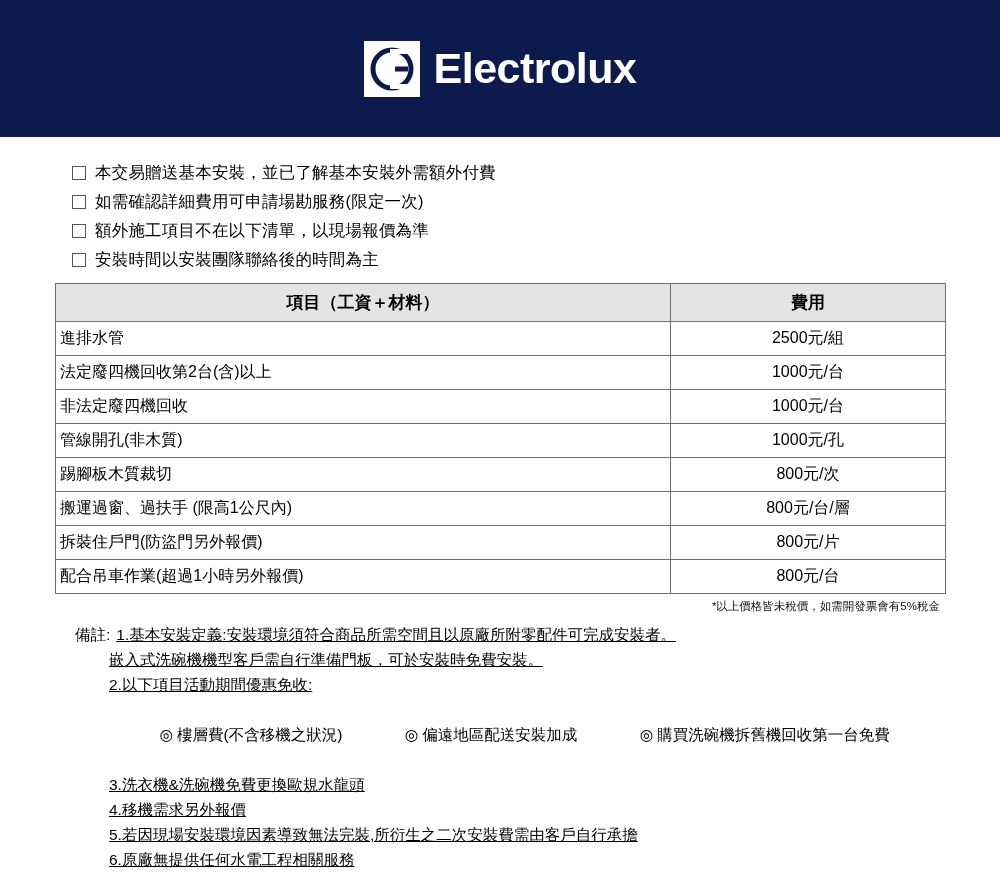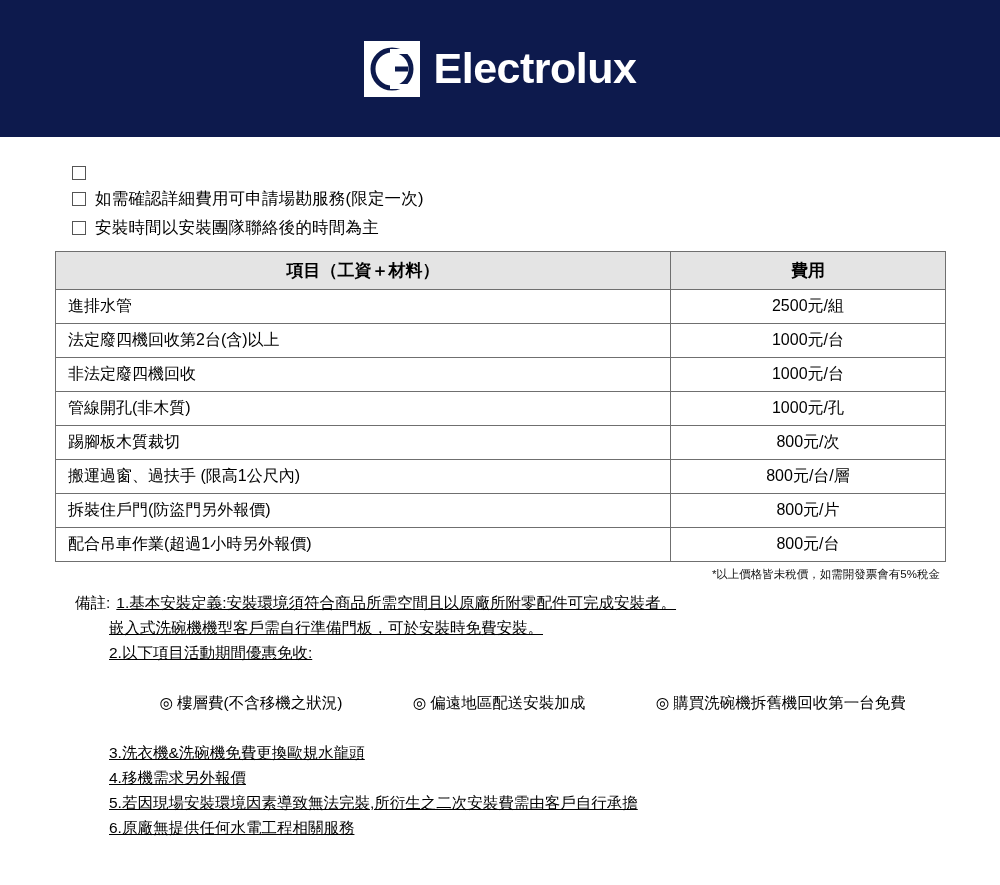--- a/index.html
+++ b/index.html
@@ -77,21 +77,21 @@
   table.fee-table {
     border-collapse: collapse;
     margin: 13px 0 0 55px;
     width: 890px;
     table-layout: fixed;
   }
   table.fee-table th,
   table.fee-table td {
     border: 1px solid #6f6f6f;
     font-size: 16px;
-    padding: 4px 12px;
+    padding: 4px 4px;
     height: 25px;
   }
   table.fee-table thead th {
     background: #e4e4e4;
     text-align: center;
     font-weight: bold;
     font-size: 17px;
     height: 29px;
   }
   table.fee-table td.item {
@@ -119,21 +119,21 @@
     align-items: center;
   }
   .notes-label {
     flex: 0 0 auto;
     margin-right: 6px;
   }
   .note-line { white-space: pre; text-decoration: underline; }
   .note-indent-1 { padding-left: 34px; }
   .promo-row {
     display: flex;
-    gap: 36px;
+    gap: 28px;
     padding-left: 50px;
   }
   .promo-item { white-space: pre; }
   .circ { margin-right: 4px; }
 </style>
 </head>
 <body>
 
 <div class="page">
 
@@ -148,24 +148,29 @@
           <rect x="31" y="25.5" width="13" height="5" fill="#0d1a4d"></rect>
         </svg>
       </span>
       <span class="brand-name">Electrolux</span>
     </div>
   </div>
 
   <div class="checklist">
     <div class="check-row">
       <span class="check-box"></span>
+      <span class="check-text">本交易贈送基本安裝，並已了解基本安裝外需額外付費</span>
     </div>
     <div class="check-row">
       <span class="check-box"></span>
       <span class="check-text">如需確認詳細費用可申請場勘服務(限定一次)</span>
+    </div>
+    <div class="check-row">
+      <span class="check-box"></span>
+      <span class="check-text">額外施工項目不在以下清單，以現場報價為準</span>
     </div>
     <div class="check-row">
       <span class="check-box"></span>
       <span class="check-text">安裝時間以安裝團隊聯絡後的時間為主</span>
     </div>
   </div>
 
   <table class="fee-table">
     <colgroup>
       <col class="col-item">

